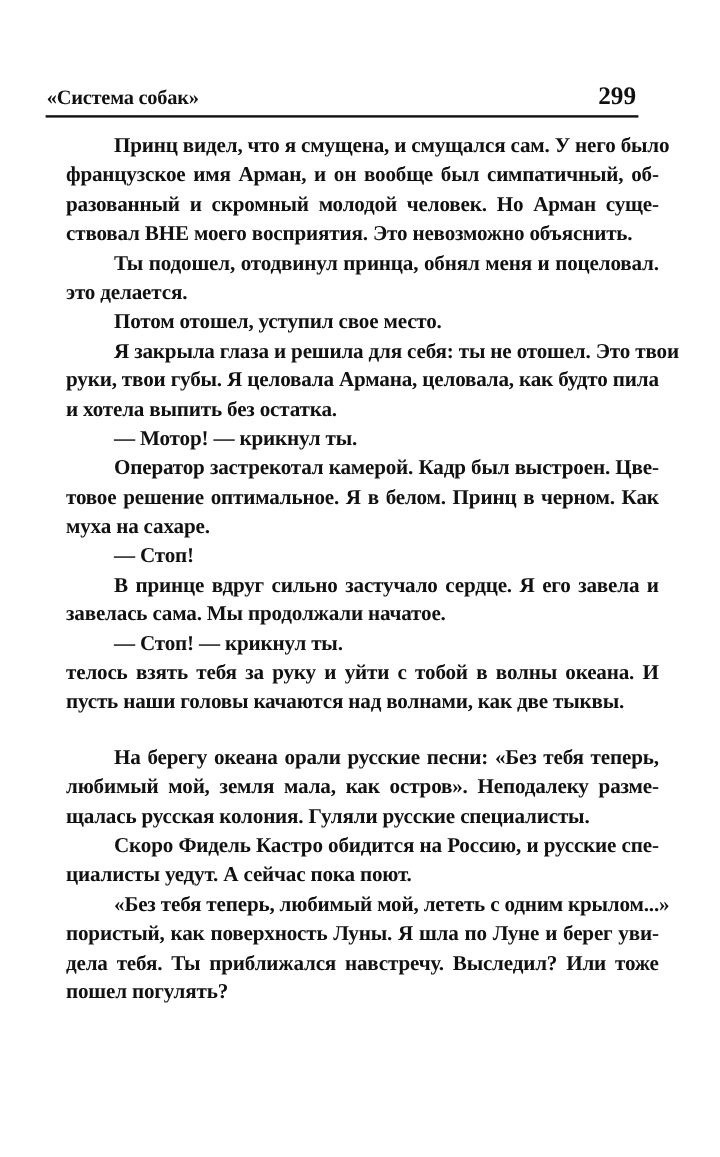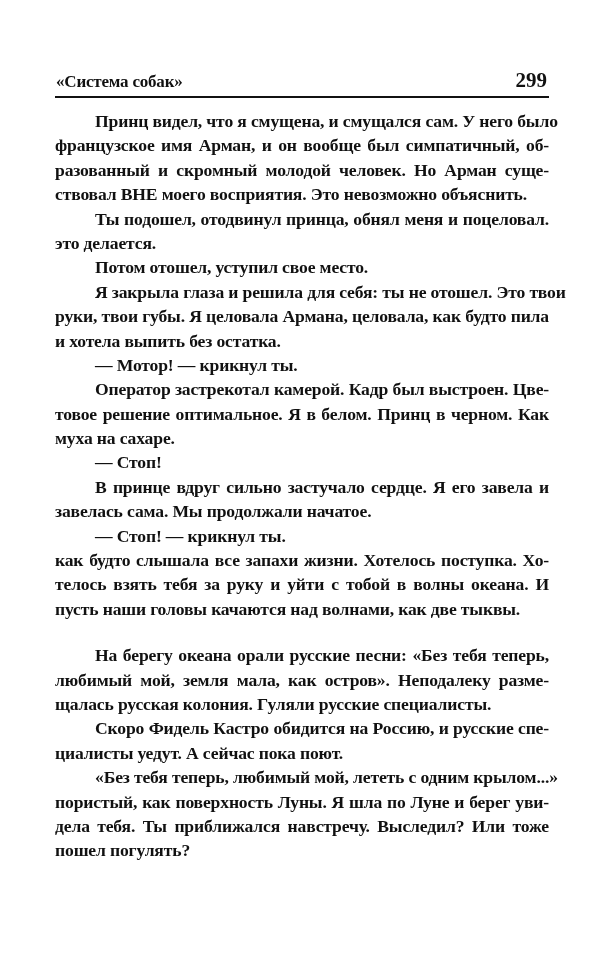--- a/index.html
+++ b/index.html
@@ -1,19 +1,19 @@
 <!DOCTYPE html>
 <html><head>
 <meta charset="utf-8">
 <style>
   html, body { margin: 0; padding: 0; background: #ffffff; }
   body { width: 600px; height: 964px; position: relative; overflow: hidden;
          font-family: "Liberation Serif", "DejaVu Serif", serif; color: #111111; }
   .page { position: absolute; left: 0; top: 0; width: 600px; height: 964px; background: #ffffff; }
-  .header { position: absolute; left: 55px; top: 68px; width: 494px; height: 28px;
+  .header { position: absolute; left: 38px; top: 68px; width: 494px; height: 28px;
             border-bottom: 2px solid #111111; }
   .running-title { position: absolute; left: 1px; bottom: 4px; font-size: 17px; font-weight: bold; letter-spacing: -0.2px; }
   .page-number { position: absolute; right: 2px; bottom: 3px; font-size: 21px; font-weight: bold; margin-top: 15px; }
   .body-text { position: absolute; left: 55px; top: 109px; width: 494px; }
   .line { display: block; height: 24.4px; line-height: 24.4px; font-size: 17.6px; font-weight: bold;
           white-space: nowrap; text-align: justify; text-align-last: justify; letter-spacing: -0.15px; }
   .line.last { text-align-last: left; }
   .line.indent { padding-left: 40px; }
   .gap { display: block; height: 22px; }
 </style>
@@ -38,21 +38,20 @@
     <span class="line">руки, твои губы. Я целовала Армана, целовала, как будто пила</span>
     <span class="line last">и хотела выпить без остатка.</span>
     <span class="line indent last">— Мотор! — крикнул ты.</span>
     <span class="line indent">Оператор застрекотал камерой. Кадр был выстроен. Цве-</span>
     <span class="line">товое решение оптимальное. Я в белом. Принц в черном. Как</span>
     <span class="line last">муха на сахаре.</span>
     <span class="line indent last">— Стоп!</span>
     <span class="line indent">В принце вдруг сильно застучало сердце. Я его завела и</span>
     <span class="line last">завелась сама. Мы продолжали начатое.</span>
     <span class="line indent last">— Стоп! — крикнул ты.</span>
-    <span class="line">как будто слышала все запахи жизни. Хотелось поступка. Хо-</span>
     <span class="line">телось взять тебя за руку и уйти с тобой в волны океана. И</span>
     <span class="line last">пусть наши головы качаются над волнами, как две тыквы.</span>
 
     <span class="gap"></span>
 
     <span class="line indent">На берегу океана орали русские песни: «Без тебя теперь,</span>
     <span class="line">любимый мой, земля мала, как остров». Неподалеку разме-</span>
     <span class="line last">щалась русская колония. Гуляли русские специалисты.</span>
     <span class="line indent">Скоро Фидель Кастро обидится на Россию, и русские спе-</span>
     <span class="line last">циалисты уедут. А сейчас пока поют.</span>

